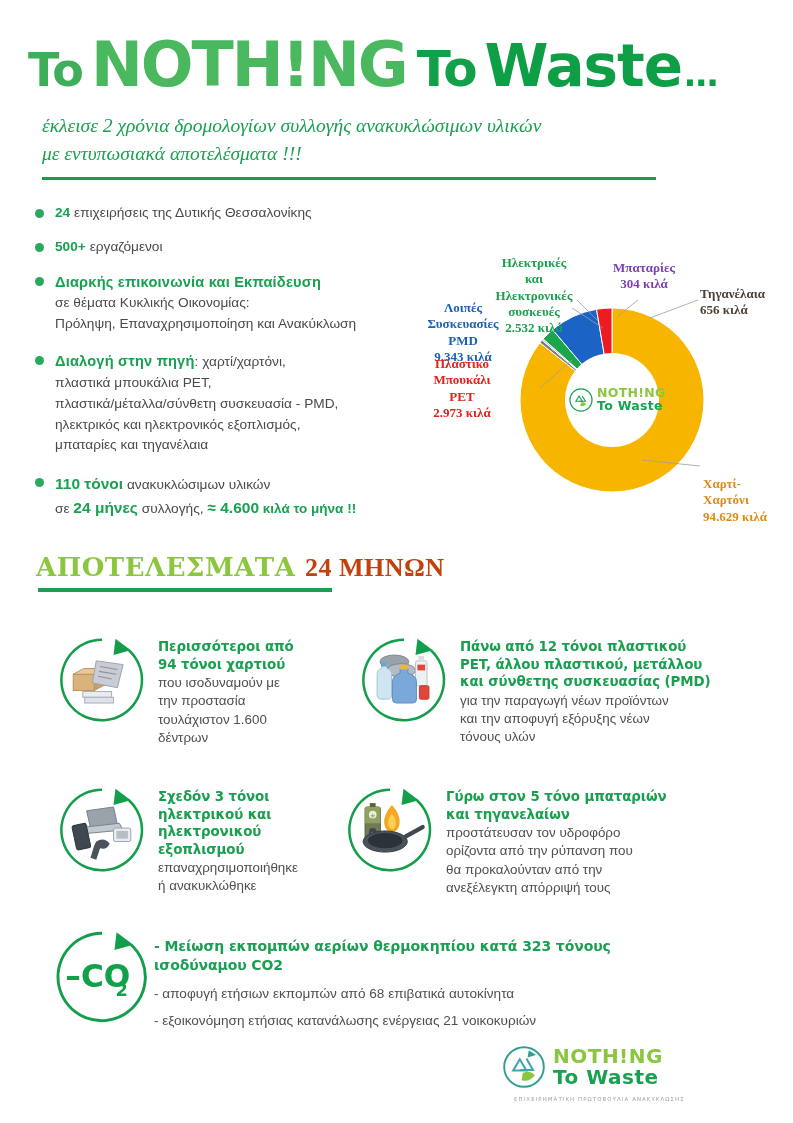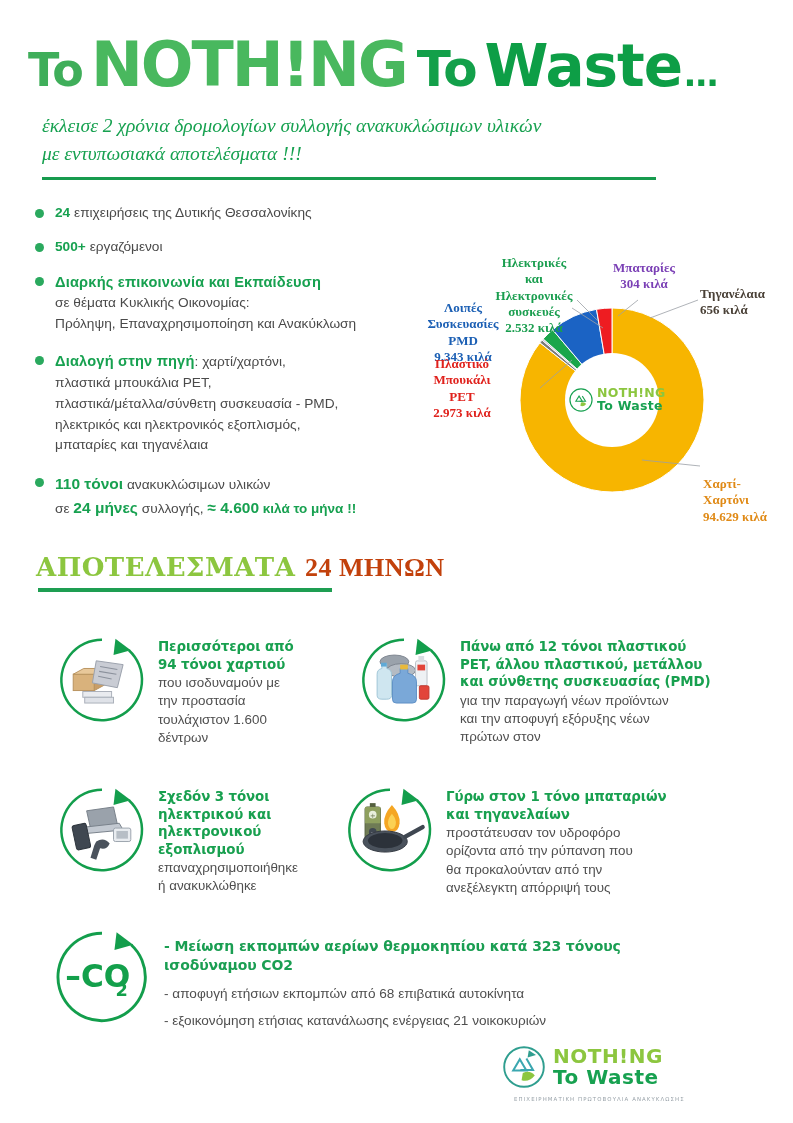--- a/index.html
+++ b/index.html
@@ -204,21 +204,21 @@
 
   
   #co2-block {
     position:absolute;
     left:50px; top:925px;
     width:700px;
     display:flex;
     align-items:flex-start;
   }
   #co2-icon { flex:0 0 auto; width:104px; height:104px; position:relative; }
-  #co2-body { margin-left:10px; padding-top:12px; }
+  #co2-body { padding-top:12px; }
   .co2-head {
     font-family:"DejaVu Sans", sans-serif;
     font-weight:700; font-size:14px;
     color:#1a9e52; line-height:1.38;
     letter-spacing:-.1px;
   }
   .co2-line {
     font-size:13.6px; color:#4f4f4f;
     margin-top:8px; line-height:1.4;
   }
@@ -433,21 +433,21 @@
   </div>
   <div class="card-body">
     <div class="card-head">
       <div>Πάνω από 12 τόνοι πλαστικού</div>
       <div>PET, άλλου πλαστικού, μετάλλου</div>
       <div>και σύνθετης συσκευασίας (PMD)</div>
     </div>
     <div class="card-sub">
       <div>για την παραγωγή νέων προϊόντων</div>
       <div>και την αποφυγή εξόρυξης νέων</div>
-      <div>πρώτων στον</div>
+      <div>τόνους υλών</div>
     </div>
   </div>
 </div>
 
 <div class="card" id="card-3">
   <div class="card-icon">
     <svg class="ring" viewBox="0 0 100 100">
       <path d="M50 8 a42 42 0 1 0 28 11" fill="none" stroke="#139e4c" stroke-width="2.6"></path>
       <path d="M64 7 L80 19 L62 24 Z" fill="#139e4c"></path>
       <g>
@@ -494,21 +494,21 @@
       </g>
       <g>
         <ellipse cx="45" cy="62" rx="23" ry="11" fill="#4a525c" stroke="#343a42" stroke-width="1"></ellipse>
         <ellipse cx="45" cy="61" rx="18" ry="8" fill="#2c323a"></ellipse>
         <path d="M66 57 L84 47" stroke="#3f4751" stroke-width="4.5" stroke-linecap="round"></path>
       </g>
     </svg>
   </div>
   <div class="card-body">
     <div class="card-head">
-      <div>Γύρω στον 1 τόνο μπαταριών</div>
+      <div>Γύρω στον 5 τόνο μπαταριών</div>
       <div>και τηγανελαίων</div>
     </div>
     <div class="card-sub">
       <div>προστάτευσαν τον υδροφόρο</div>
       <div>ορίζοντα από την ρύπανση που</div>
       <div>θα προκαλούνταν από την</div>
       <div>ανεξέλεγκτη απόρριψή τους</div>
     </div>
   </div>
 </div>

